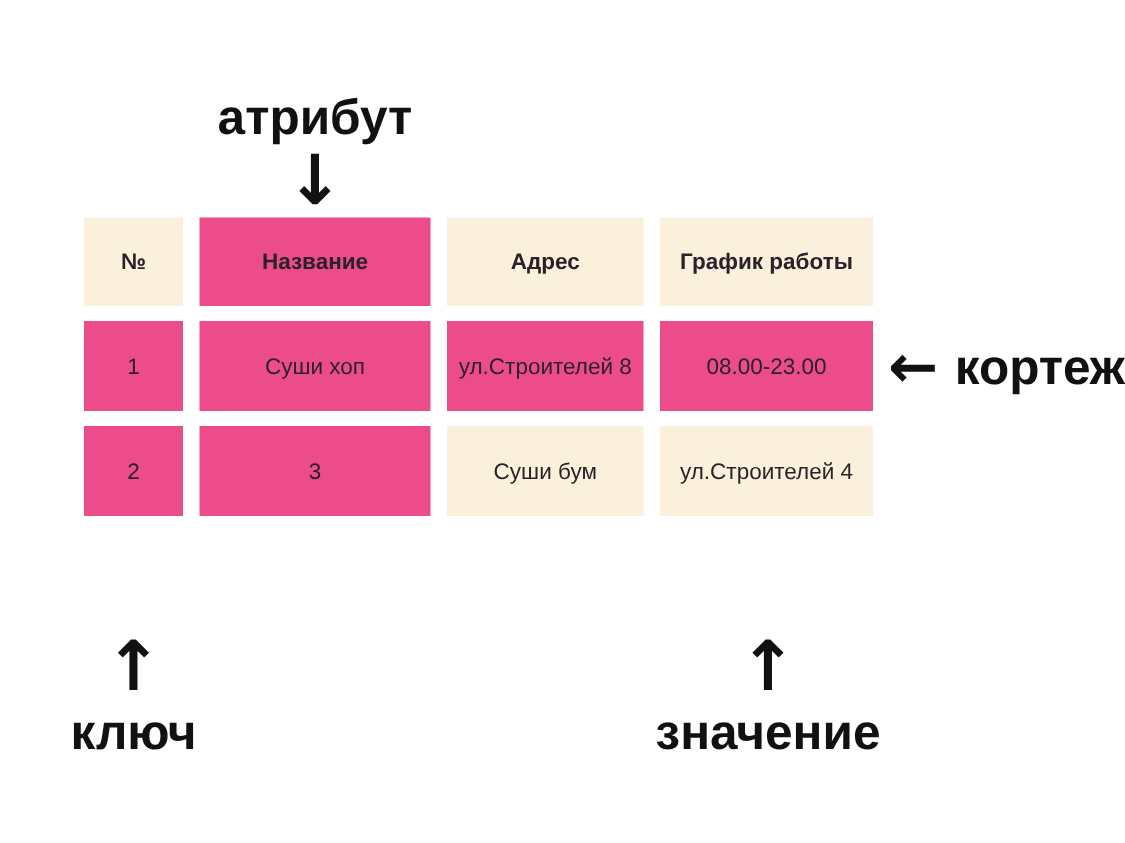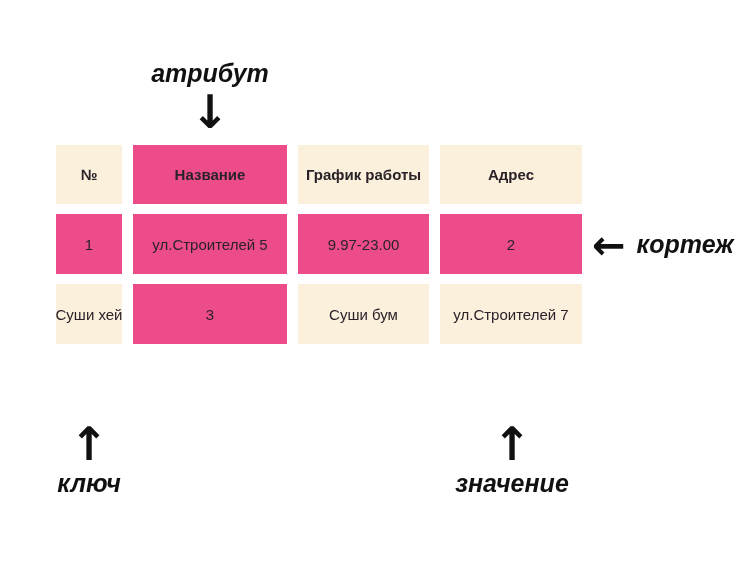--- a/index.html
+++ b/index.html
@@ -2,22 +2,22 @@
 <html style="--background: #ffffff; --pink: #ec4d8a; --cream: #faf0dc; --label_text: #111111; --cell_text: #2b2229;"><head>
 <meta charset="utf-8">
 <style>
   html,body { margin:0; padding:0; }
   .canvas {
     position:relative; width:750px; height:562px; overflow:hidden;
     background:var(--background,#fff);
     font-family:"Liberation Sans", sans-serif;
   }
   .ann-label {
-    font-size:25px; font-weight:bold; color:var(--label_text,#111);
-    line-height:1.1; white-space:nowrap;font-style:italic;
+    font-size:33px; font-weight:bold; color:var(--label_text,#111);
+    line-height:1.1; white-space:nowrap;
   }
   .arrow {
     color:var(--label_text,#111); font-weight:bold; line-height:1;
     font-family:"DejaVu Sans", sans-serif;
   }
   .arrow-down { font-size:46px; margin-top:1px; }
   .arrow-up   { font-size:46px; }
   .arrow-left { font-size:40px; }
 
   .annotation-attr {
@@ -59,33 +59,33 @@
 <div class="canvas">
 
   <div class="annotation-attr">
     <div class="ann-label">атрибут</div>
     <div class="arrow arrow-down">↓</div>
   </div>
 
   <div class="table">
     <div class="cell header cream">№</div>
     <div class="cell header pink">Название</div>
+    <div class="cell header cream">Адрес</div>
     <div class="cell header cream">График работы</div>
-    <div class="cell header cream">Адрес</div>
 
     <div class="cell pink">1</div>
-    <div class="cell pink">ул.Строителей 5</div>
-    <div class="cell pink">9.97-23.00</div>
+    <div class="cell pink">Суши хоп</div>
+    <div class="cell pink">ул.Строителей 8</div>
+    <div class="cell pink">08.00-23.00</div>
 
     <div class="cell pink">2</div>
-    <div class="cell cream">Суши хей</div>
 
     <div class="cell pink">3</div>
     <div class="cell cream">Суши бум</div>
-    <div class="cell cream">ул.Строителей 7</div>
+    <div class="cell cream">ул.Строителей 4</div>
   </div>
 
   <div class="annotation-tuple">
     <span class="arrow arrow-left">←</span>
     <span class="ann-label">кортеж</span>
   </div>
 
   <div class="annotation-key">
     <div class="arrow arrow-up">↑</div>
     <div class="ann-label">ключ</div>

